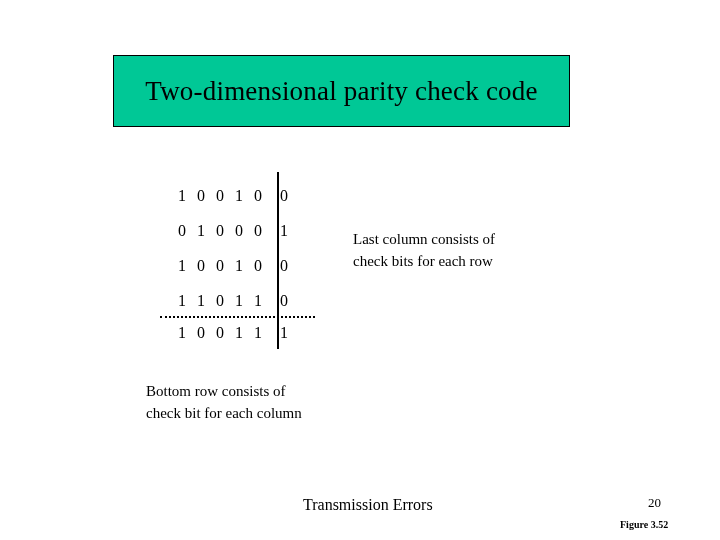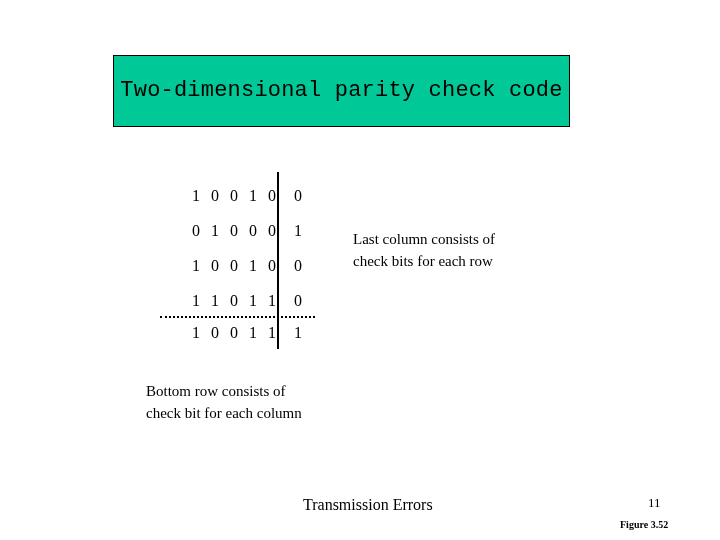--- a/index.html
+++ b/index.html
@@ -25,42 +25,40 @@
     width: 457px;
     height: 72px;
     background: #00c896;
     border: 1.5px solid #000000;
     box-sizing: border-box;
     display: flex;
     align-items: center;
     justify-content: center;
   }
   #title-text {
-    font-size: 22px;
+    font-size: 27px;
     line-height: 1;
     color: #000000;
     letter-spacing: 0.2px;
     white-space: nowrap;
-    font-family: Liberation Mono, monospace;
   }
 
   
   #matrix {
     position: absolute;
     left: 178px;
     top: 178px;
     width: 116px;
   }
   .bit-row {
     position: relative;
     height: 35px;
     white-space: nowrap;
     font-size: 16px;
     line-height: 35px;
-    margin-left: 14px;
   }
   .bit-row.last-row {
     height: 30px;
     line-height: 30px;
   }
   .bit {
     display: inline-block;
     width: 19px;
     text-align: left;
     font-size: 16px;
@@ -168,16 +166,16 @@
     <span class="annotation-line">Bottom row consists of</span>
     <span class="annotation-line">check bit for each column</span>
   </div>
 
   <div id="annotation-right">
     <span class="annotation-line">Last column consists of</span>
     <span class="annotation-line">check bits for each row</span>
   </div>
 
   <div id="footer-title">Transmission Errors</div>
-  <div id="footer-page">11</div>
+  <div id="footer-page">20</div>
   <div id="footer-figure">Figure 3.52</div>
 
 </div>
 
 </body></html>

